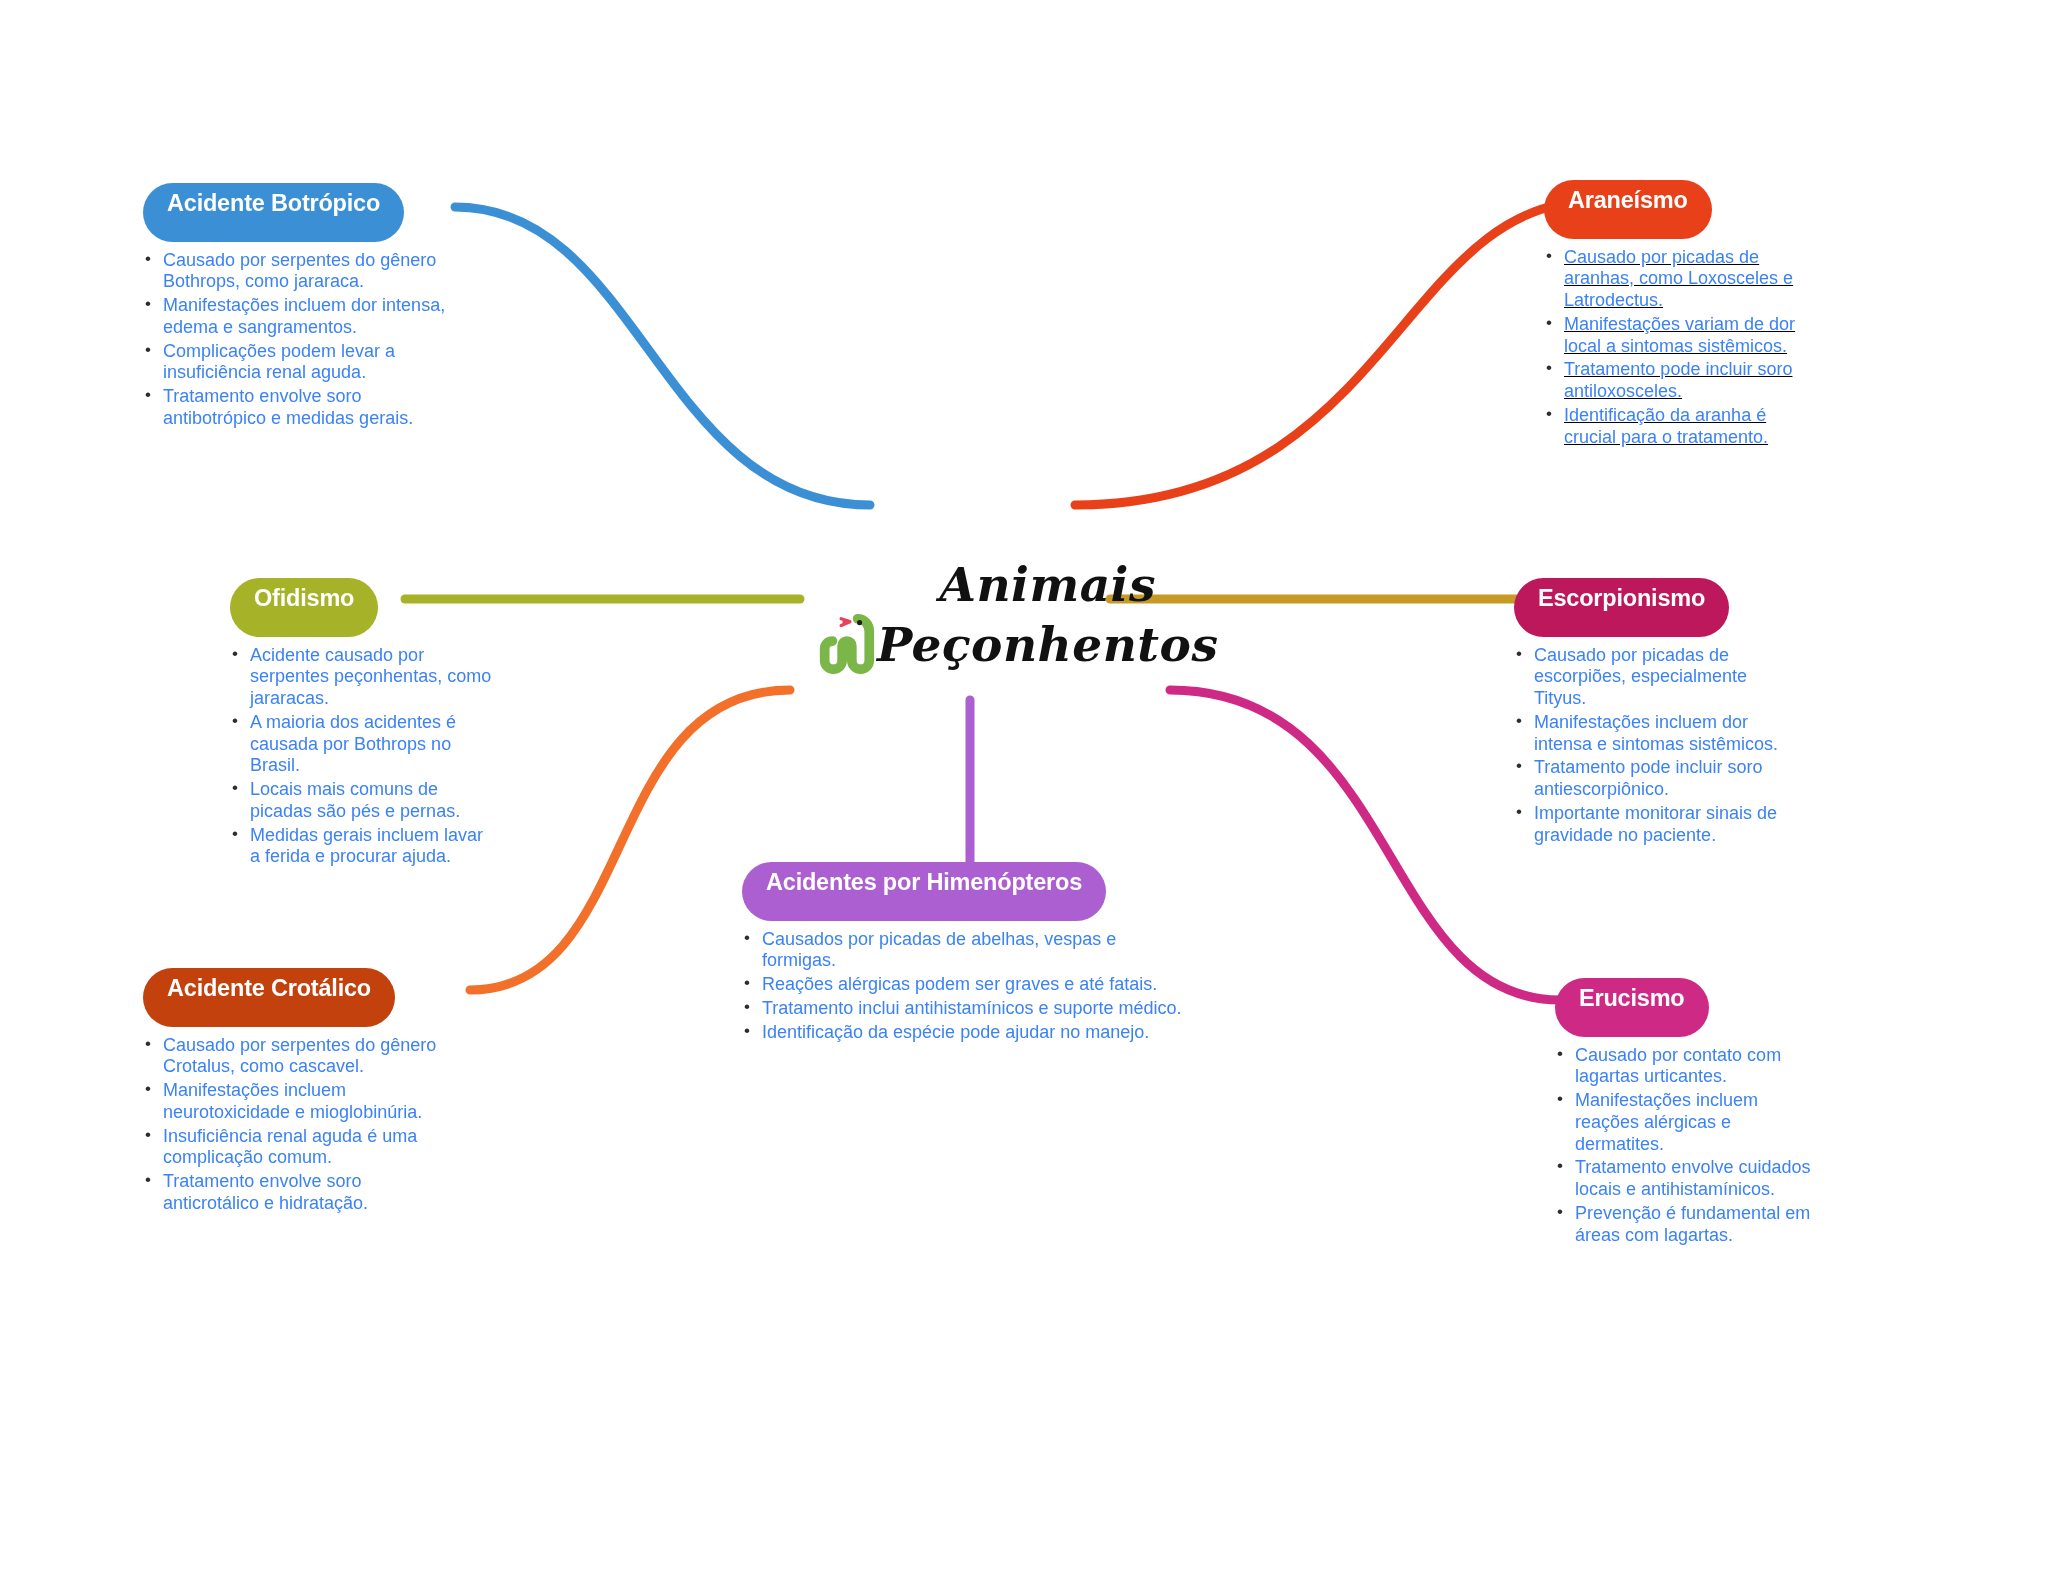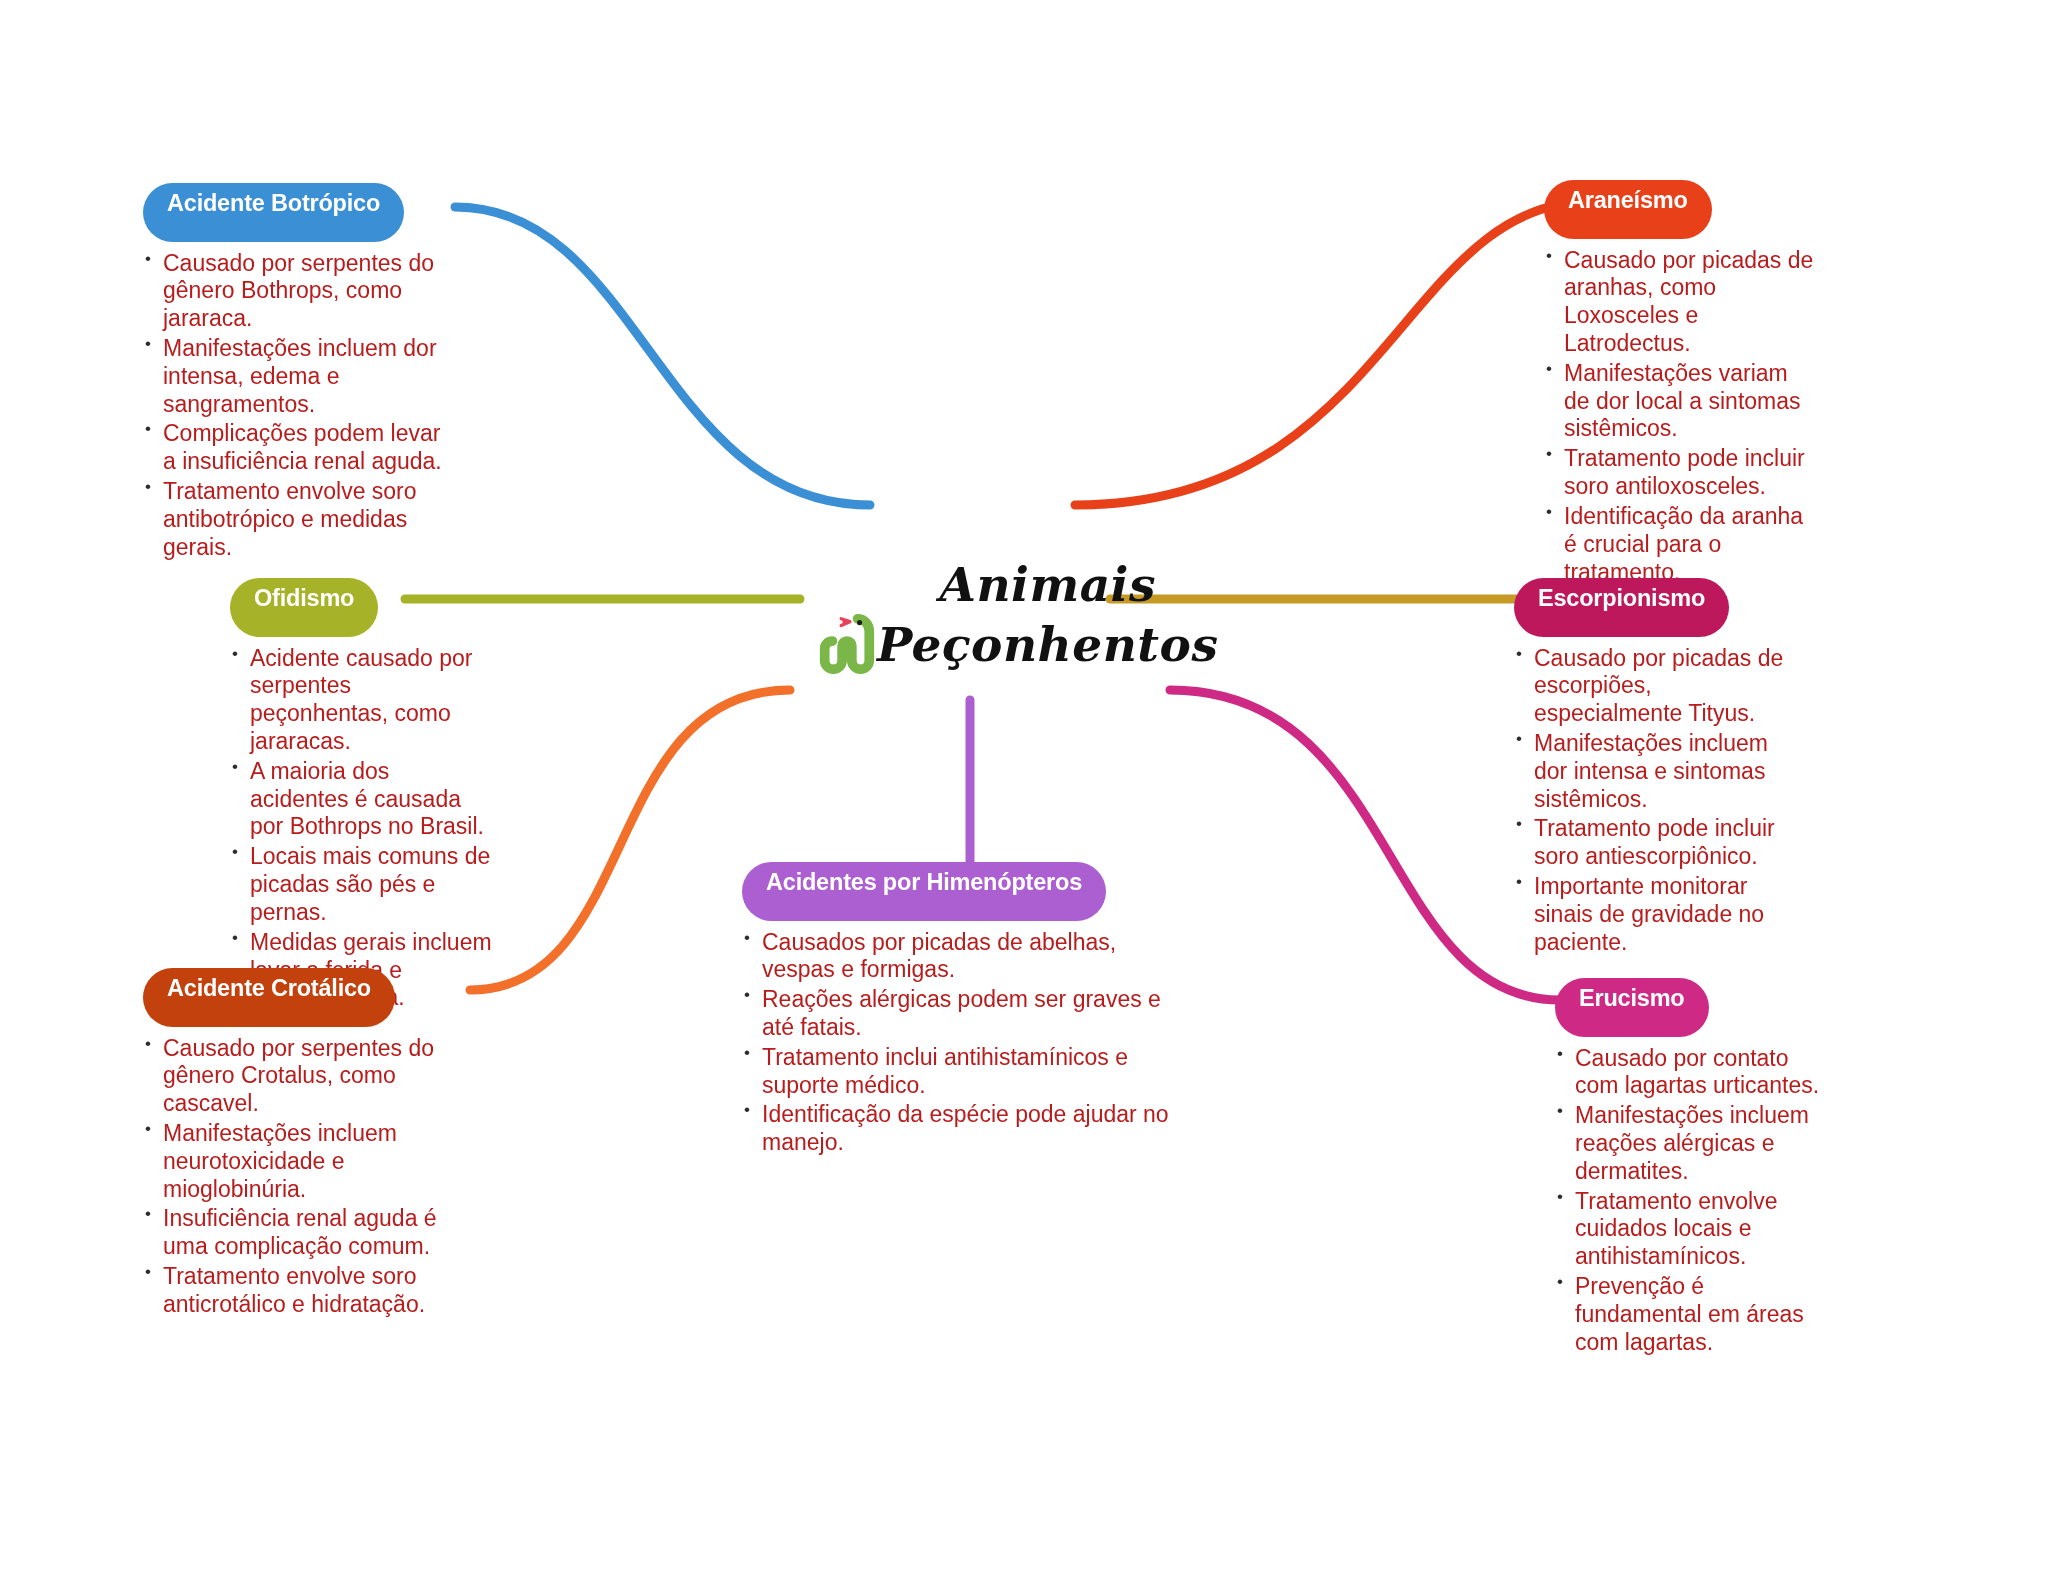--- a/index.html
+++ b/index.html
@@ -63,23 +63,23 @@
 
   .bullets {
     list-style: none;
     margin: 8px 0 0 0;
     padding: 0;
   }
   .bullets li {
     position: relative;
     padding-left: 20px;
     margin-bottom: 2px;
-    font-size: 23px;
+    font-size: 18px;
     line-height: 1.21;
-    color: #b91c1c;
+    color: #3b82f6;
   }
   .bullets li::before {
     content: "\2022";
     position: absolute;
     left: 2px; top: -1px;
     font-size: 17px;
     color: #2d2d2d;
   }
 
   
@@ -91,21 +91,21 @@
   #branch-ofidismo .bullets { margin-left: 12px; width: 262px; }
 
   #branch-crotalico { left: 143px;  top: 968px;  width: 320px; }
   #branch-crotalico .bullets { width: 312px; }
 
   #branch-himenopteros { left: 742px; top: 862px; width: 460px; }
   #branch-himenopteros .bullets { width: 450px; }
 
   #branch-araneismo  { left: 1527px; top: 180px;  width: 290px; }
   #branch-araneismo .badge { margin-left: 17px; }
-  #branch-araneismo .bullets { margin-left: 17px; width: 272px; }
+  #branch-araneismo .bullets { margin-left: 17px; width: 272px; text-decoration: underline; }
 
   #branch-escorpionismo { left: 1500px; top: 578px; width: 300px; }
   #branch-escorpionismo .badge { margin-left: 14px; }
   #branch-escorpionismo .bullets { margin-left: 14px; width: 286px; }
 
   #branch-erucismo { left: 1530px; top: 978px; width: 290px; }
   #branch-erucismo .badge { margin-left: 25px; }
   #branch-erucismo .bullets { margin-left: 25px; width: 265px; }
 </style>
 </head>

